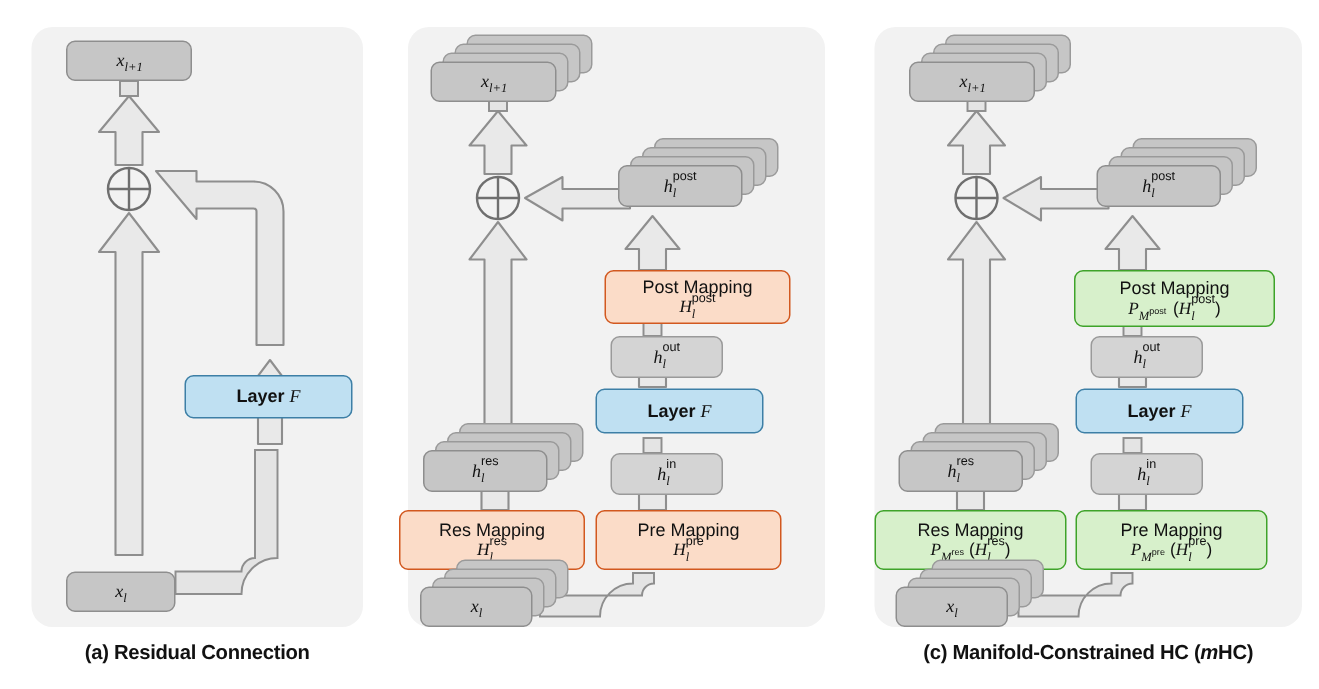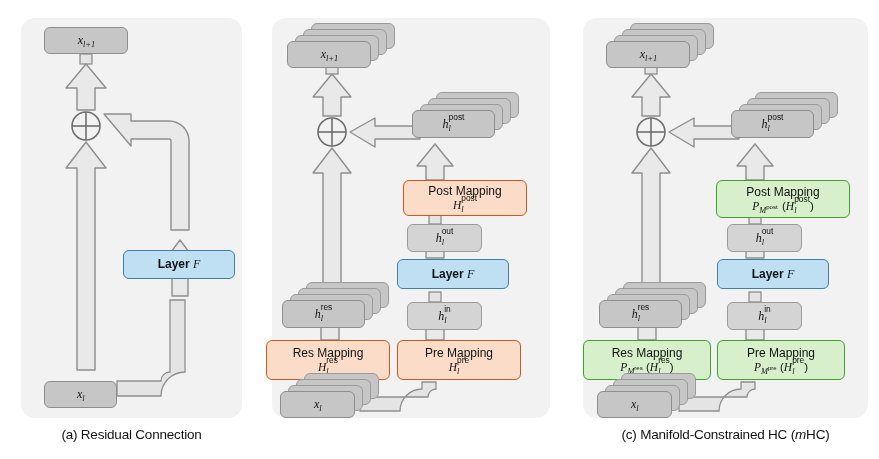--- a/index.html
+++ b/index.html
@@ -3,21 +3,21 @@
 <meta charset="utf-8">
 <style>
   html,body{margin:0;padding:0;background:#ffffff;}
   body{width:879px;height:459px;overflow:hidden;
        font-family:"Liberation Sans","DejaVu Sans",sans-serif;}
   #root{position:relative;width:879px;height:459px;}
 
   .panel{position:absolute;background:#f2f2f2;border-radius:14px;}
 
   .caption{position:absolute;text-align:center;font-size:13.5px;color:#111;
-           white-space:nowrap;letter-spacing:-0.2px;}
+           white-space:nowrap;letter-spacing:-0.2px;font-weight:bold;}
   .caption i{font-style:italic;}
 
   
   .node{position:absolute;box-sizing:border-box;border-radius:6px;
         display:flex;align-items:center;justify-content:center;
         font-size:12px;color:#111;line-height:1.05;text-align:center;}
   .grey{background:#c6c6c6;border:1.4px solid #8e8e8e;}
   .grey-l{background:#d4d4d4;border:1.4px solid #9a9a9a;}
   .blue{background:#bfe0f2;border:1.6px solid #3d7fa6;}
   .orange{background:#fbdcc8;border:1.6px solid #d2581f;}

